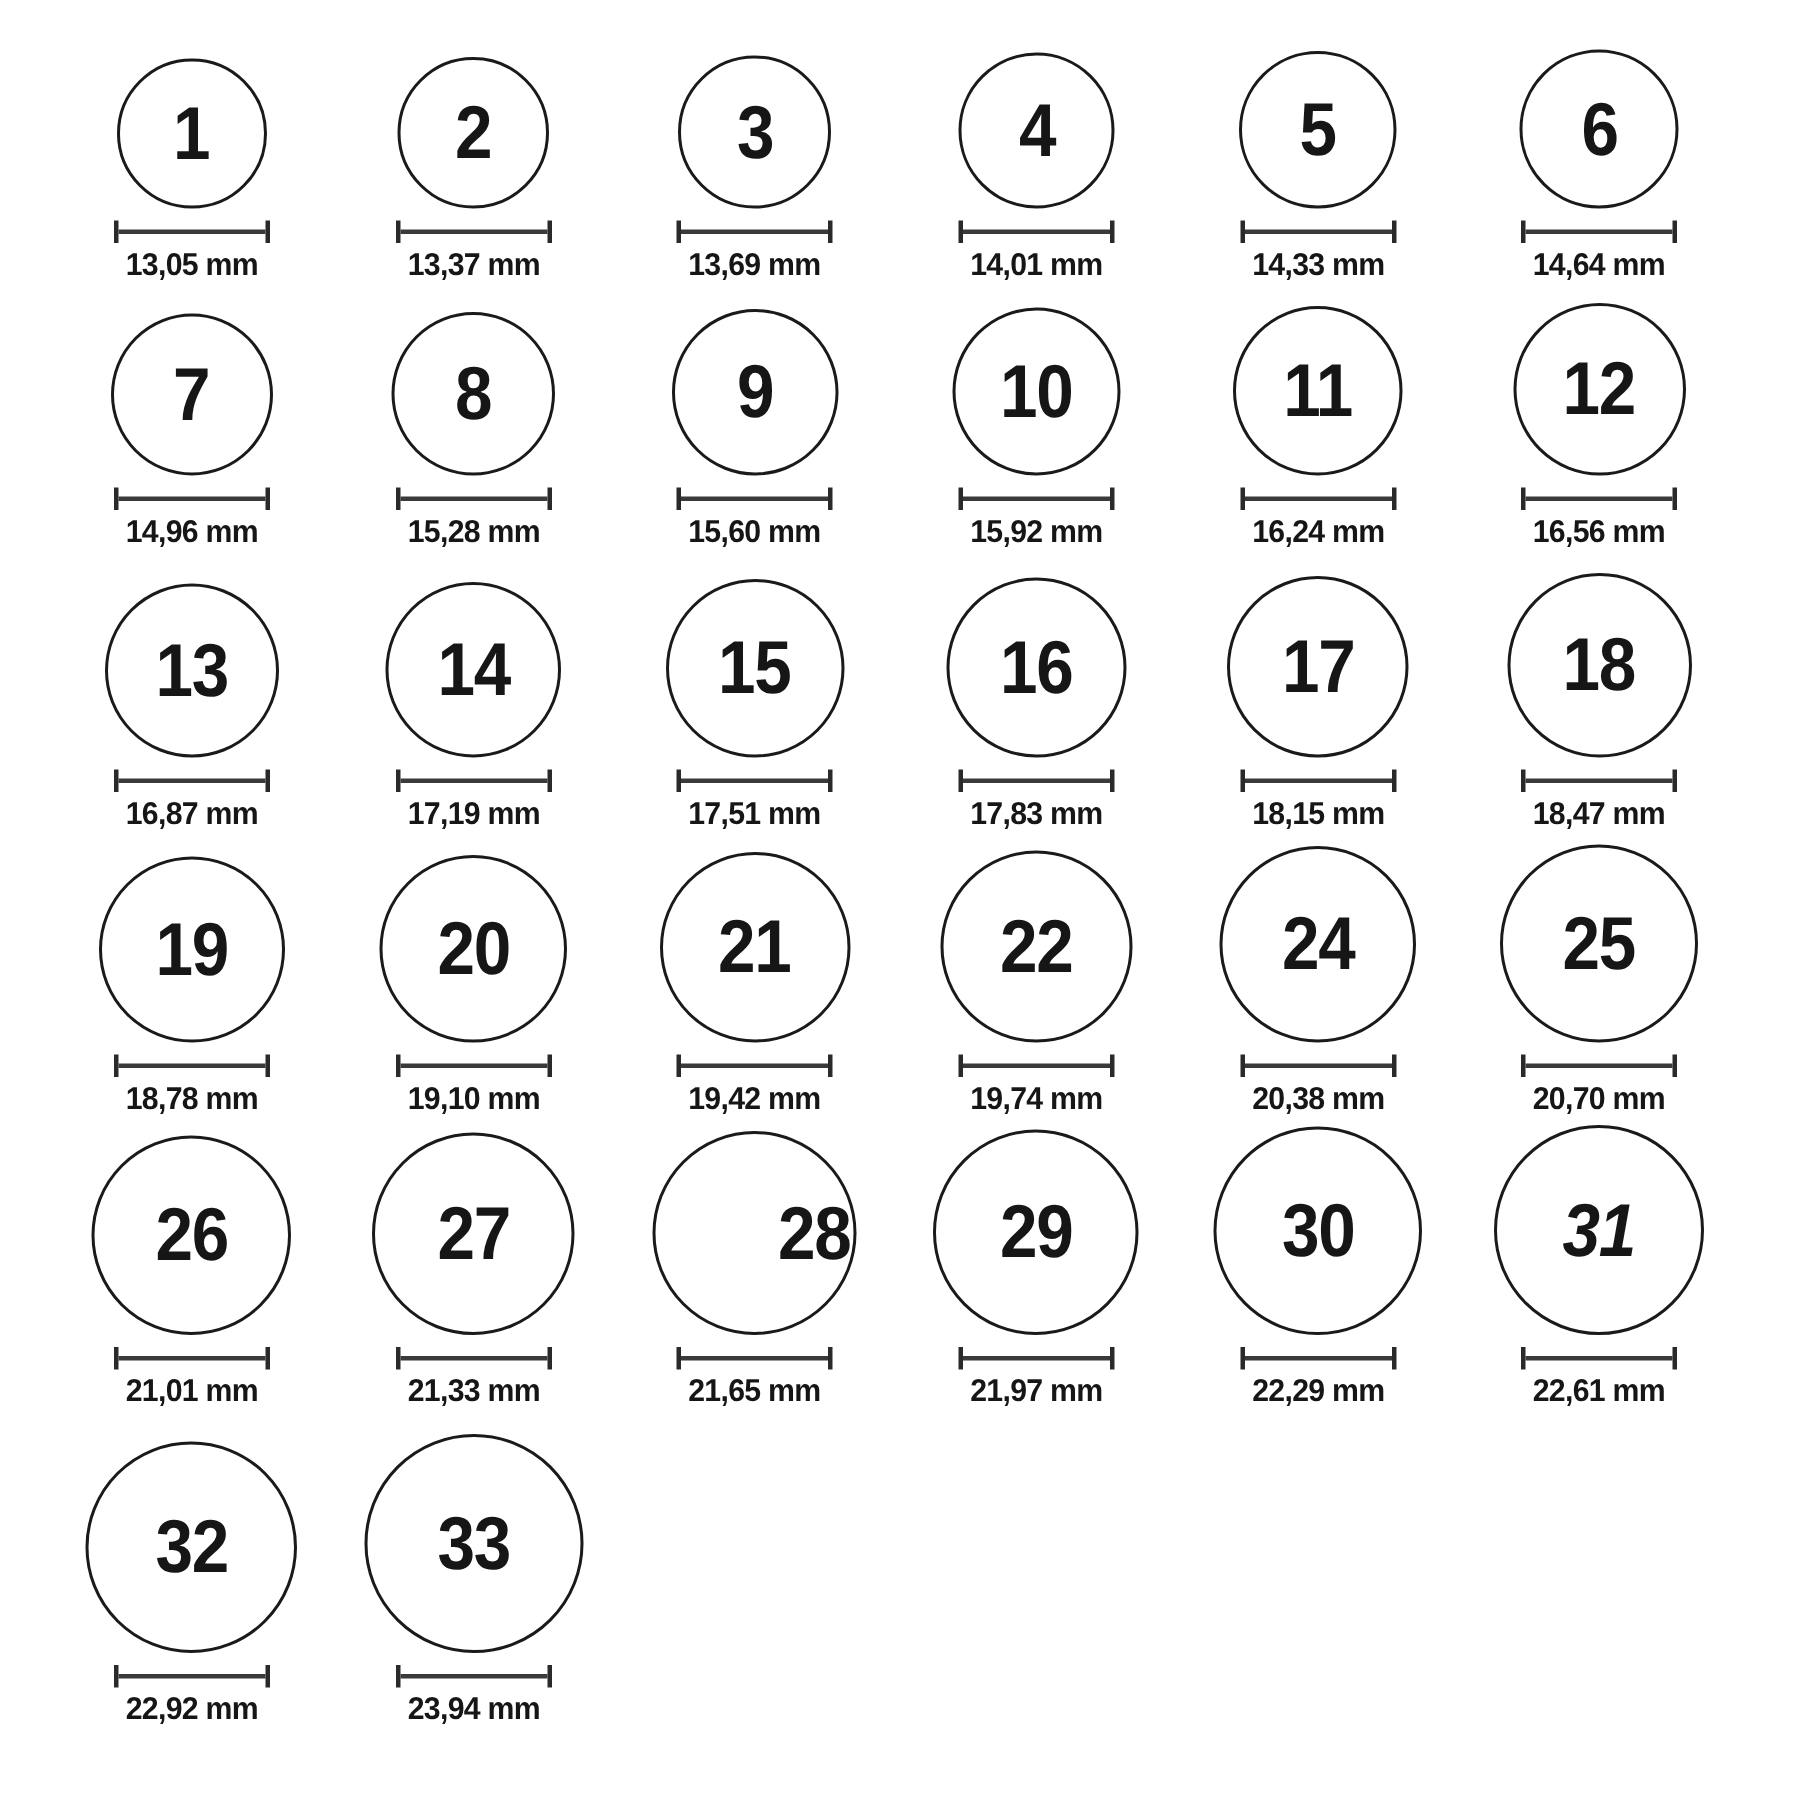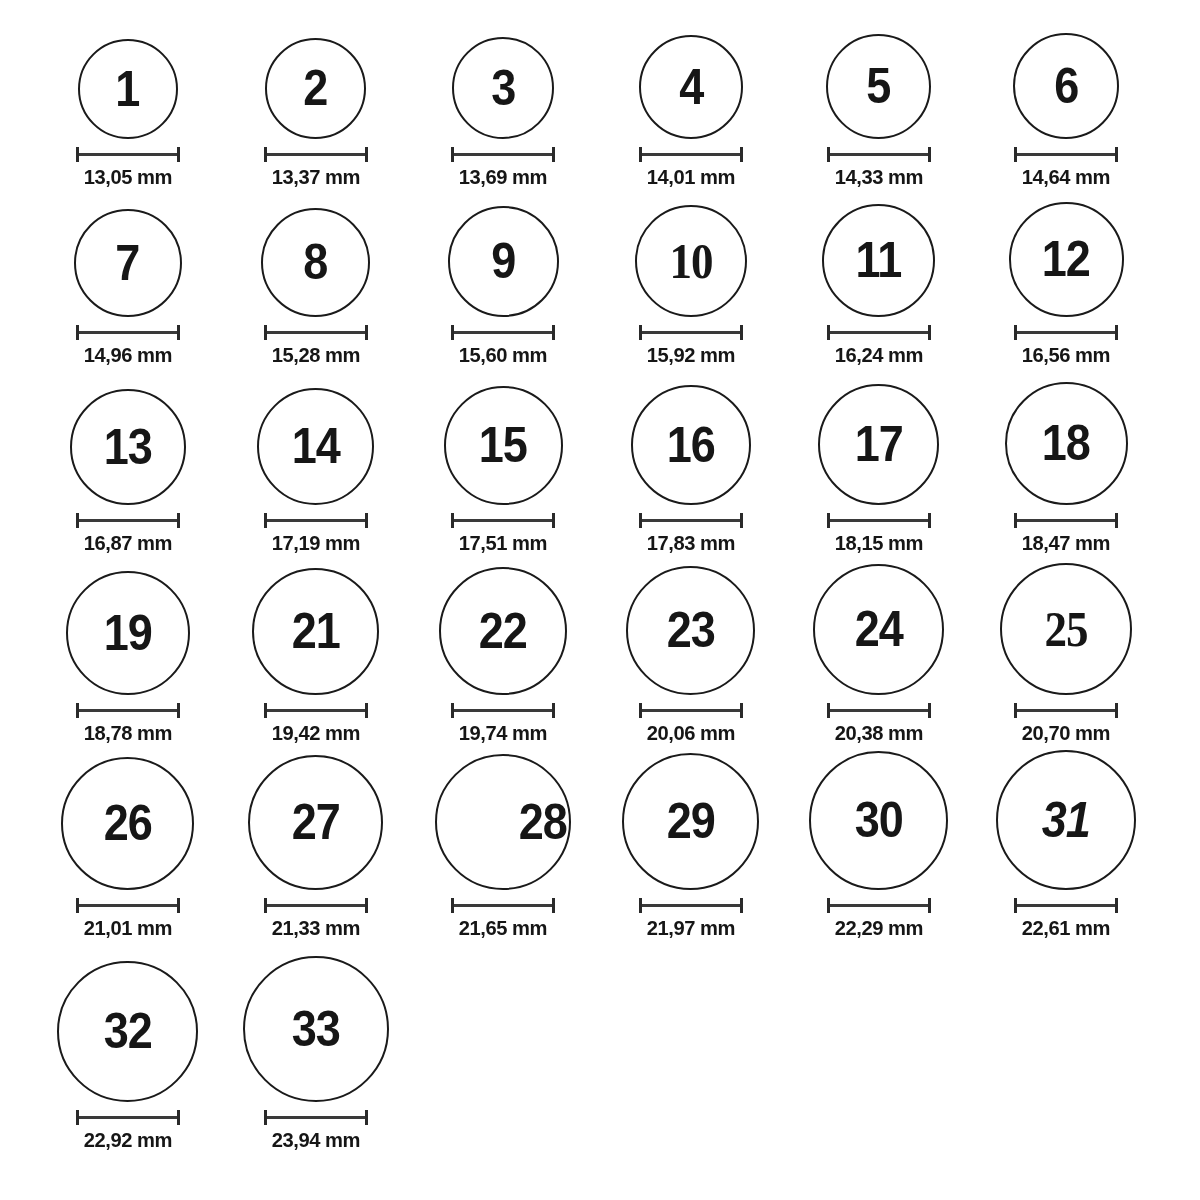--- a/index.html
+++ b/index.html
@@ -151,21 +151,21 @@
 
   <div class="size-cell">
     <div class="ring-circle" style="width: 111px; height: 111px;">
       <span class="ring-number">9</span>
     </div>
     <div class="measure-line"></div>
     <div class="diameter-label">15,60 mm</div>
   </div>
 
   <div class="size-cell">
-    <div class="ring-circle" style="width: 112px; height: 112px; font-family: Liberation Serif, serif;">
+    <div class="ring-circle" style="width: 112px; height: 112px;">
       <span class="ring-number">10</span>
     </div>
     <div class="measure-line"></div>
     <div class="diameter-label">15,92 mm</div>
   </div>
 
   <div class="size-cell">
     <div class="ring-circle" style="width: 113px; height: 113px;">
       <span class="ring-number">11</span>
     </div>
@@ -230,55 +230,55 @@
   </div>
 
   <div class="size-cell">
     <div class="ring-circle" style="width: 124px; height: 124px;">
       <span class="ring-number">19</span>
     </div>
     <div class="measure-line"></div>
     <div class="diameter-label">18,78 mm</div>
   </div>
 
+  <div class="size-cell">
+    <div class="ring-circle" style="width: 125px; height: 125px;">
+      <span class="ring-number">20</span>
+    </div>
+    <div class="measure-line"></div>
+    <div class="diameter-label">19,10 mm</div>
+  </div>
 
   <div class="size-cell">
     <div class="ring-circle" style="width: 127px; height: 127px;">
       <span class="ring-number">21</span>
     </div>
     <div class="measure-line"></div>
     <div class="diameter-label">19,42 mm</div>
   </div>
 
   <div class="size-cell">
     <div class="ring-circle" style="width: 128px; height: 128px;">
       <span class="ring-number">22</span>
     </div>
     <div class="measure-line"></div>
     <div class="diameter-label">19,74 mm</div>
   </div>
 
-  <div class="size-cell">
-    <div class="ring-circle" style="width: 129px; height: 129px;">
-      <span class="ring-number">23</span>
-    </div>
-    <div class="measure-line"></div>
-    <div class="diameter-label">20,06 mm</div>
-  </div>
 
   <div class="size-cell">
     <div class="ring-circle" style="width: 131px; height: 131px;">
       <span class="ring-number">24</span>
     </div>
     <div class="measure-line"></div>
     <div class="diameter-label">20,38 mm</div>
   </div>
 
   <div class="size-cell">
-    <div class="ring-circle" style="width: 132px; height: 132px; font-family: Liberation Serif, serif;">
+    <div class="ring-circle" style="width: 132px; height: 132px;">
       <span class="ring-number">25</span>
     </div>
     <div class="measure-line"></div>
     <div class="diameter-label">20,70 mm</div>
   </div>
 
   <div class="size-cell">
     <div class="ring-circle" style="width: 133px; height: 133px;">
       <span class="ring-number">26</span>
     </div>

